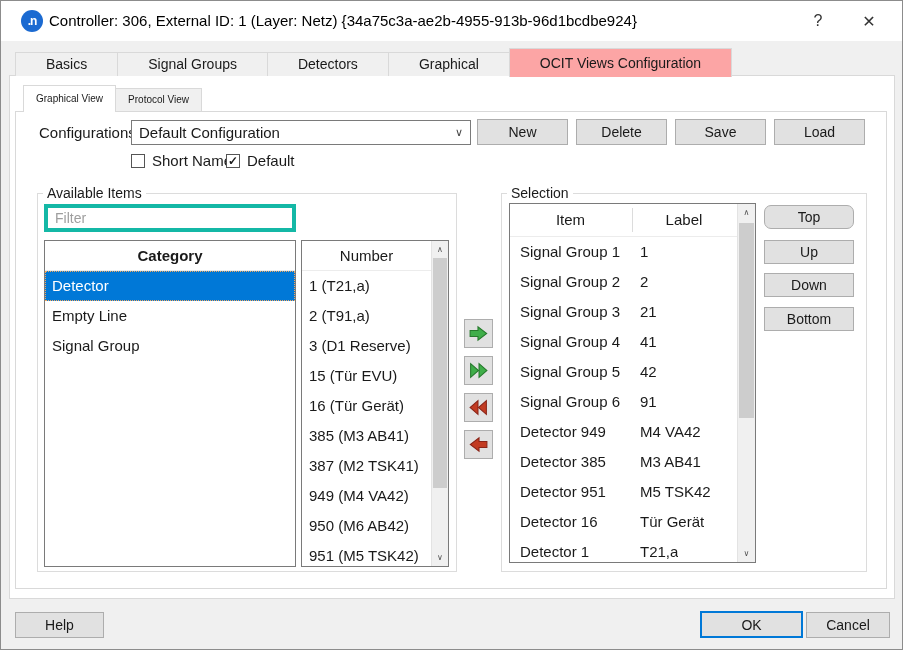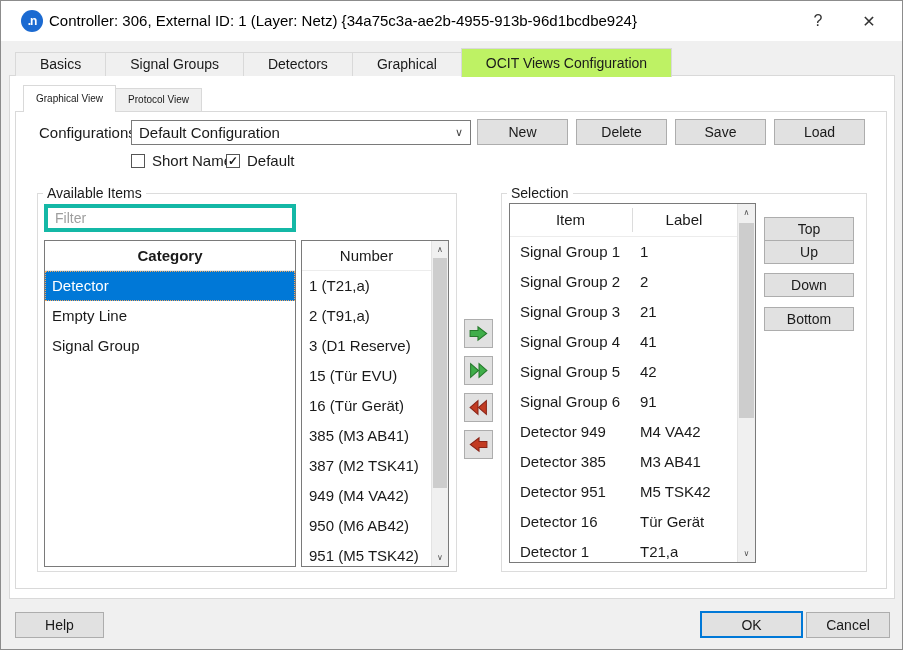--- a/index.html
+++ b/index.html
@@ -7,23 +7,23 @@
   
   .titlebar{position:absolute;left:0;top:0;width:100%;height:40px;background:#ffffff;}
   .app-icon{position:absolute;left:20px;top:9px;width:22px;height:22px;border-radius:50%;background:#1b6ad1;color:#fff;
     font-size:12px;font-weight:bold;display:flex;align-items:center;justify-content:center;letter-spacing:-1px;}
   .win-title{position:absolute;left:48px;top:0;height:40px;line-height:40px;font-size:15px;color:#000;white-space:nowrap;}
   .cap-btn{position:absolute;top:0;height:40px;width:40px;display:flex;align-items:center;justify-content:center;font-size:16px;color:#333;cursor:default;}
   .cap-help{left:797px;}
   .cap-close{left:848px;}
   
   .main-tabs{position:absolute;left:14px;top:47px;display:flex;align-items:flex-end;z-index:3;}
-  .main-tabs .tab{background:#f0f0f0;border:1px solid #d9d9d9;border-bottom:none;height:23px;line-height:23px;padding:0 24px;
+  .main-tabs .tab{background:#f0f0f0;border:1px solid #d9d9d9;border-bottom:none;height:23px;line-height:23px;padding:0 30px;
     font-size:14px;margin-right:-1px;white-space:nowrap;}
-  .main-tabs .tab.active{background:#bef264;height:28px;line-height:28px;position:relative;z-index:4;margin-bottom:-1px;}
+  .main-tabs .tab.active{background:#fca5a5;height:28px;line-height:28px;position:relative;z-index:4;margin-bottom:-1px;}
   
   .outer-panel{position:absolute;left:8px;top:74px;width:886px;height:524px;background:#fff;border:1px solid #d9d9d9;box-sizing:border-box;}
   .inner-panel{position:absolute;left:14px;top:110px;width:872px;height:478px;background:#fff;border:1px solid #d9d9d9;box-sizing:border-box;z-index:1;}
   .view-tabs{position:absolute;left:22px;top:84px;display:flex;align-items:flex-end;z-index:2;}
   .view-tabs .tab{background:#f0f0f0;border:1px solid #d9d9d9;border-bottom:none;height:22px;line-height:22px;padding:0 12px;font-size:10px;margin-right:-1px;}
   .view-tabs .tab.active{background:#fff;height:26px;line-height:26px;position:relative;z-index:3;margin-bottom:-1px;}
   
   .cfg-label{position:absolute;left:38px;top:119px;height:25px;line-height:25px;font-size:15px;z-index:2;}
   .combo{position:absolute;left:130px;top:119px;width:340px;height:25px;background:#fff;border:1px solid #7a7a7a;box-sizing:border-box;z-index:2;}
   .combo .val{position:absolute;left:7px;top:0;height:23px;line-height:23px;font-size:15px;}
@@ -256,21 +256,21 @@
           <div class="c2">T21,a</div>
         </div>
       </div>
     <div class="vscroll" style="width:18px;height:358px;">
       <div class="s-arrow up">∧</div>
       <div class="thumb" style="top:19px;height:195px;"></div>
       <div class="s-arrow down">∨</div>
     </div>
   </div>
 
-  <div class="btn order-btn" style="top:216px;">Top</div>
+  <div class="btn order-btn" style="top:204px;border-radius:7px;">Top</div>
   <div class="btn order-btn" style="top:239px;">Up</div>
   <div class="btn order-btn" style="top:272px;">Down</div>
   <div class="btn order-btn" style="top:306px;">Bottom</div>
 
   <div class="btn footer-btn" style="left:14px;top:611px;width:89px;">Help</div>
   <div class="btn footer-btn btn-ok" style="left:699px;top:610px;width:103px;height:27px;">OK</div>
   <div class="btn footer-btn" style="left:805px;top:611px;width:84px;">Cancel</div>
 
 </div>
 

